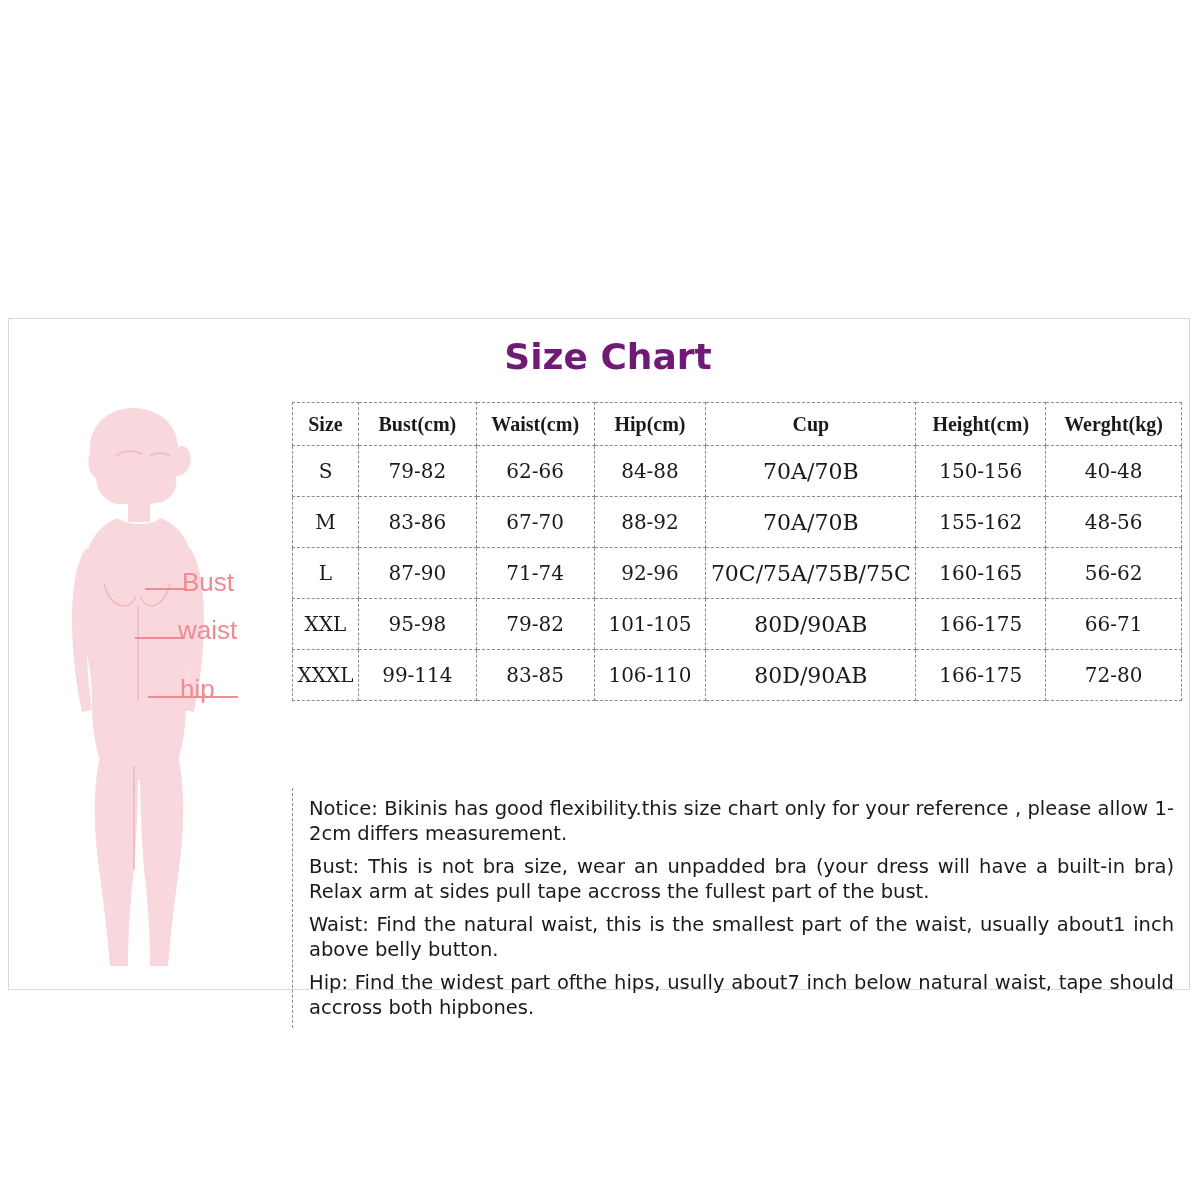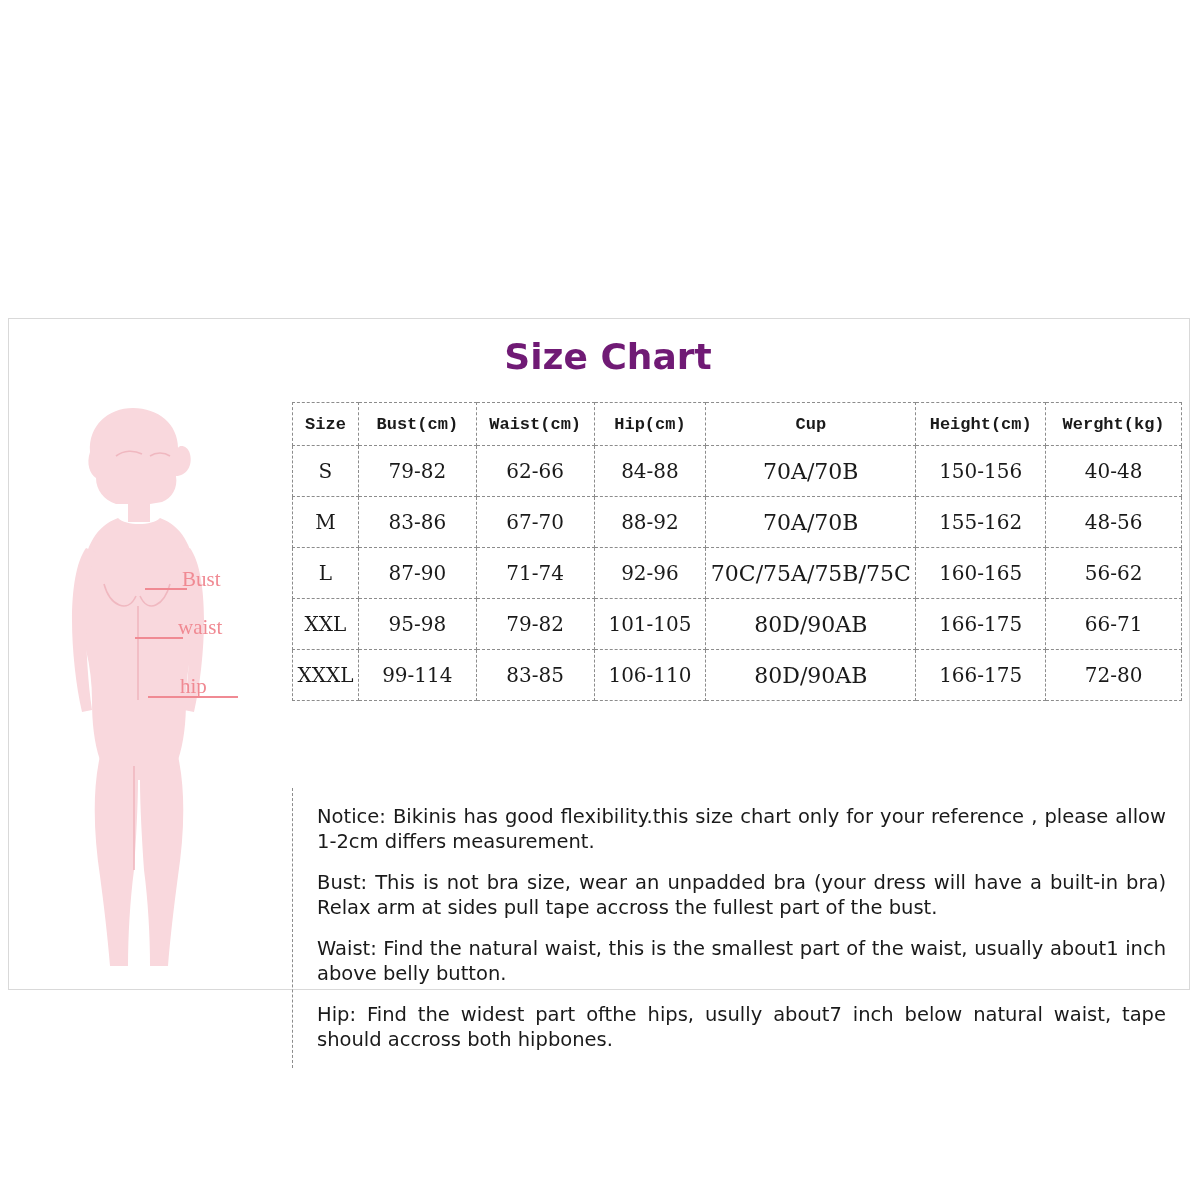--- a/index.html
+++ b/index.html
@@ -49,22 +49,22 @@
     left: 30px;
     top: 400px;
     width: 260px;
     height: 580px;
   }
   #figure-wrap svg { display: block; }
 
   .fig-label {
     position: absolute;
     color: #f08a93;
-    font-size: 21px;
-    font-family: Liberation Serif, serif;
+    font-size: 26px;
+    font-family: Liberation Sans, sans-serif;
   }
   #label-bust  { left: 182px; top: 567px; }
   #label-waist { left: 178px; top: 615px; }
   #label-hip   { left: 180px; top: 674px; }
 
   .lead-line {
     position: absolute;
     height: 0;
     border-top: 2px solid #f08a93;
   }
@@ -85,22 +85,22 @@
     border: 1px dashed #8c8c8c;
     font-weight: normal;
     text-align: center;
     color: #1a1a1a;
     padding: 0;
     height: 50px;
     vertical-align: middle;
     font-size: 18px;
   }
   #size-table thead th {
-    font-family: Liberation Mono, monospace;
-    font-size: 17px;
+    font-family: Liberation Serif, serif;
+    font-size: 20px;
     font-weight: bold;
     height: 42px;
   }
   #size-table tbody td {
     font-size: 20px;
   }
   #size-table tbody td.cup-cell {
     font-size: 22px;
   }
   col.c-size   { width: 66px; }
@@ -115,21 +115,21 @@
   #notice {
     position: absolute;
     left: 292px;
     top: 788px;
     width: 890px;
     border-left: 1px dashed #8c8c8c;
     box-sizing: border-box;
     padding-left: 8px;
   }
   #notice p {
-    margin: 16px;
+    margin: 8px;
     font-size: 19.5px;
     line-height: 25px;
     color: #1a1a1a;
     font-family: "DejaVu Sans", sans-serif;
     text-align: justify;
   }
 </style>
 </head>
 <body>
 

